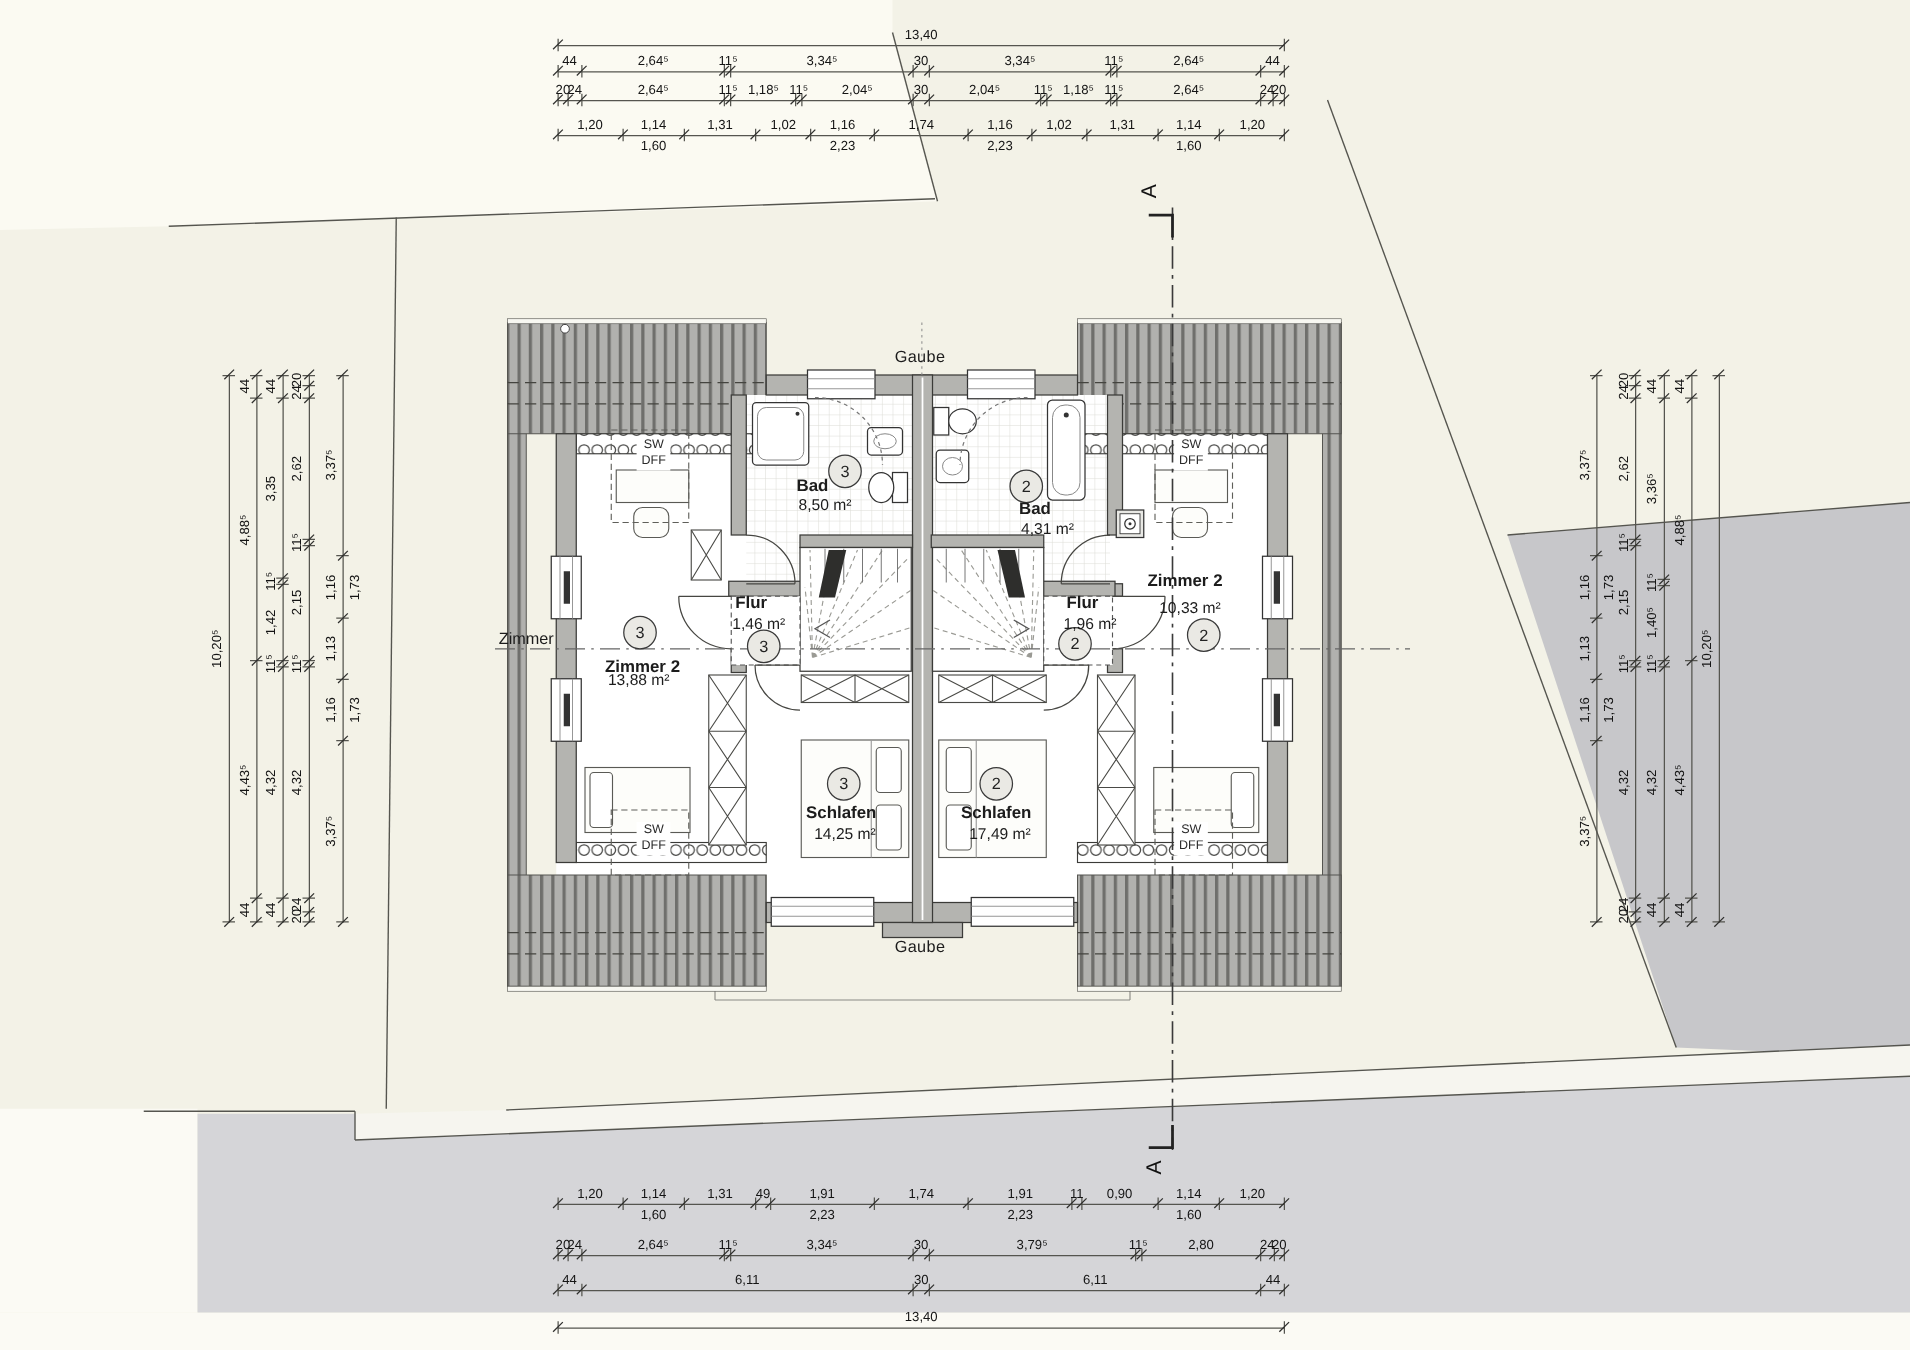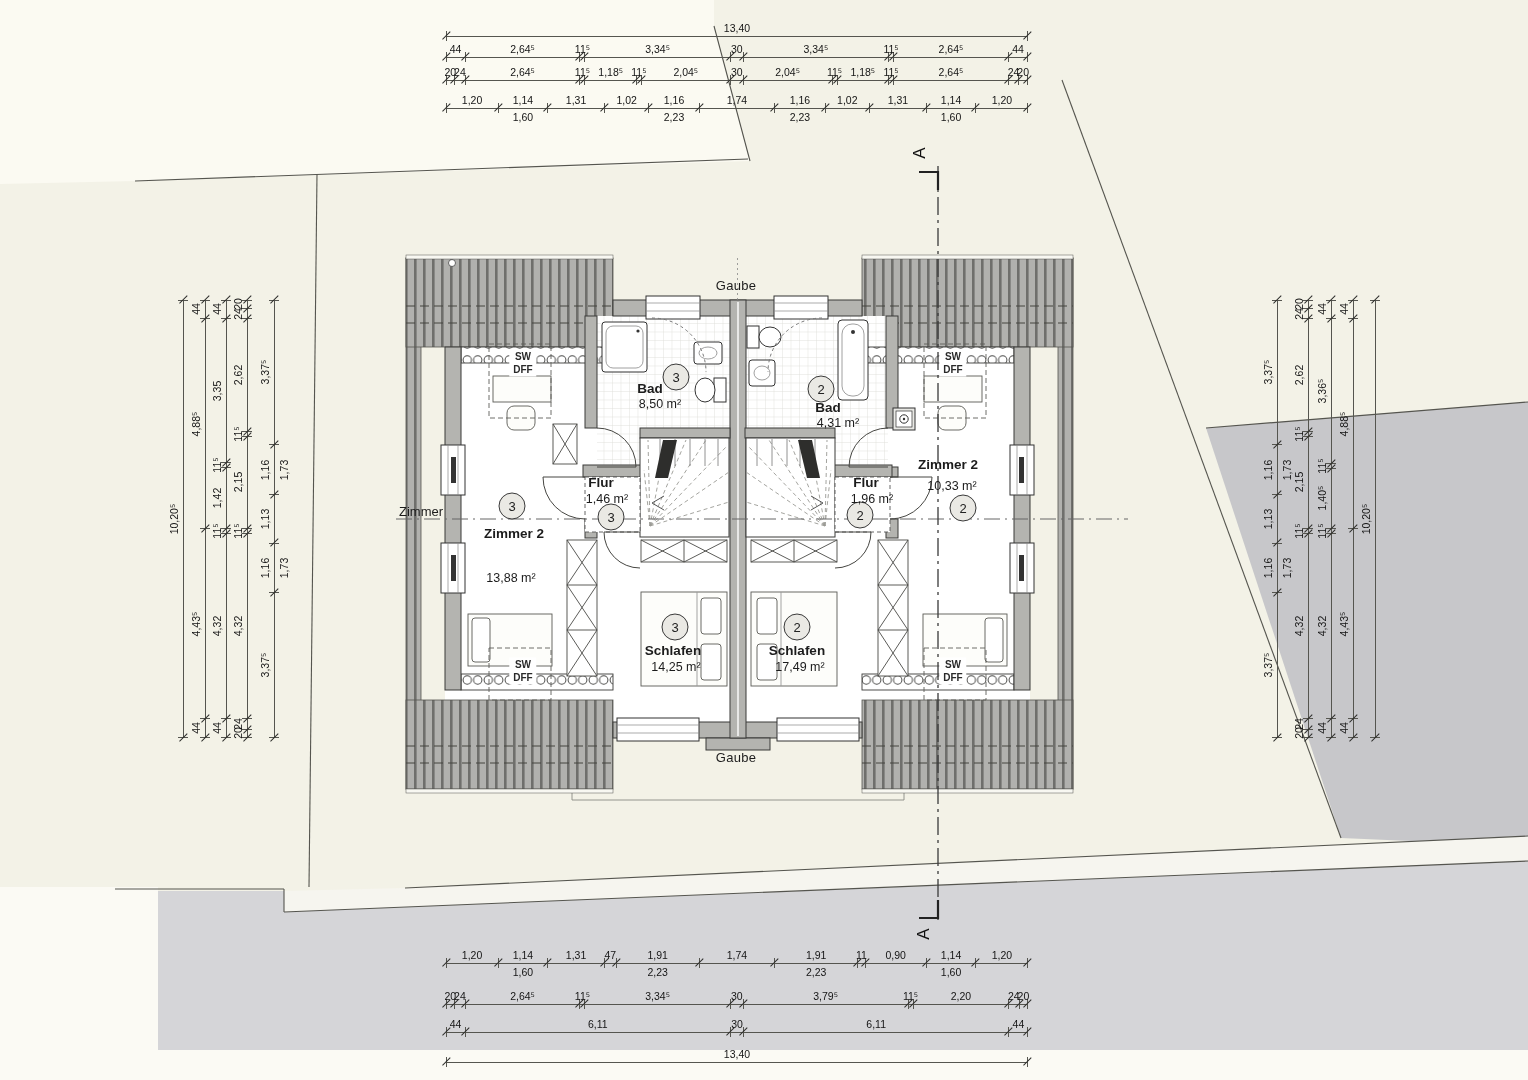--- a/index.html
+++ b/index.html
@@ -11,21 +11,21 @@
   .ra{font-size:12.5px;}
   .gaube{font-size:13px;letter-spacing:.3px;}
   .first{font-size:13px;}
   .sectA{position:absolute;font-size:17px;color:#111;white-space:nowrap;
          transform:translate(-50%,-50%) rotate(-90deg);}
   .circ{position:absolute;width:25px;height:25px;border:1.3px solid #3a3a3a;border-radius:50%;
         background:#eae9e4;transform:translate(-50%,-50%);display:flex;align-items:center;
         justify-content:center;font-size:13px;color:#222;}
   .swdff{position:absolute;transform:translate(-50%,-50%);background:#ffffff;font-size:10px;
          line-height:1.25;text-align:center;color:#2a2a2a;padding:1px 4px;}
-  .swdff span{display:block;font-weight:bold;}
+  .swdff span{display:block;}
   .dim-line{position:absolute;}
   .dim-tick-cross{position:absolute;background:#55554f;}
   .dim-tick-slash{position:absolute;background:#2e2e2c;transform:rotate(-45deg);}
   .dim-lab{position:absolute;font-size:10.5px;color:#141414;white-space:nowrap;
            transform:translate(-50%,-100%);}
   .dim-sub{position:absolute;font-size:10.5px;color:#141414;white-space:nowrap;
            transform:translate(-50%,0);}
   .dim-lab.v{transform:translate(-50%,-50%) rotate(-90deg);}
   .dim-sub.v{transform:translate(-50%,-50%) rotate(-90deg);}
 </style>
@@ -270,21 +270,21 @@
 </svg>
 
 <div class="lbl gaube" style="left:736px;top:285px">Gaube</div>
 <div class="lbl gaube" style="left:736px;top:757px">Gaube</div>
 <div class="lbl first" style="left:421px;top:511px">Zimmer</div>
 <div class="sectA" style="left:920px;top:153px">A</div>
 <div class="sectA" style="left:924px;top:934px">A</div>
 
 <div class="circ" style="left:512px;top:506px">3</div>
 <div class="lbl rn" style="left:514px;top:533px">Zimmer 2</div>
-<div class="lbl ra" style="left:511px;top:578px">13,88 m²</div>
+<div class="lbl ra" style="left:511px;top:544px">13,88 m²</div>
 <div class="circ" style="left:676px;top:377px">3</div>
 <div class="lbl rn" style="left:650px;top:388px">Bad</div>
 <div class="lbl ra" style="left:660px;top:404px">8,50 m²</div>
 <div class="circ" style="left:611px;top:517px">3</div>
 <div class="lbl rn" style="left:601px;top:482px">Flur</div>
 <div class="lbl ra" style="left:607px;top:499px">1,46 m²</div>
 <div class="circ" style="left:675px;top:627px">3</div>
 <div class="lbl rn" style="left:673px;top:650px">Schlafen</div>
 <div class="lbl ra" style="left:676px;top:667px">14,25 m²</div>
 
@@ -450,21 +450,21 @@
     <div class="dim-lab" style="left: 472.058px; top: 961px;">1,20</div>
     <div class="dim-tick-cross" style="left: 547.126px; top: 958px; width: 1px; height: 10px;"></div>
     <div class="dim-tick-slash" style="left: 542.126px; top: 962.3px; width: 11px; height: 1.4px;"></div>
     <div class="dim-lab" style="left: 522.871px; top: 961px;">1,14</div>
     <div class="dim-sub" style="left: 522.871px; top: 966px;">1,60</div>
     <div class="dim-tick-cross" style="left: 604.019px; top: 958px; width: 1px; height: 10px;"></div>
     <div class="dim-tick-slash" style="left: 599.019px; top: 962.3px; width: 11px; height: 1.4px;"></div>
     <div class="dim-lab" style="left: 576.073px; top: 961px;">1,31</div>
     <div class="dim-tick-cross" style="left: 615.746px; top: 958px; width: 1px; height: 10px;"></div>
     <div class="dim-tick-slash" style="left: 610.746px; top: 962.3px; width: 11px; height: 1.4px;"></div>
-    <div class="dim-lab" style="left: 610.383px; top: 961px;">47</div>
+    <div class="dim-lab" style="left: 610.383px; top: 961px;">49</div>
     <div class="dim-tick-cross" style="left: 698.697px; top: 958px; width: 1px; height: 10px;"></div>
     <div class="dim-tick-slash" style="left: 693.697px; top: 962.3px; width: 11px; height: 1.4px;"></div>
     <div class="dim-lab" style="left: 657.721px; top: 961px;">1,91</div>
     <div class="dim-sub" style="left: 657.721px; top: 966px;">2,23</div>
     <div class="dim-tick-cross" style="left: 774.265px; top: 958px; width: 1px; height: 10px;"></div>
     <div class="dim-tick-slash" style="left: 769.265px; top: 962.3px; width: 11px; height: 1.4px;"></div>
     <div class="dim-lab" style="left: 736.981px; top: 961px;">1,74</div>
     <div class="dim-tick-cross" style="left: 857.216px; top: 958px; width: 1px; height: 10px;"></div>
     <div class="dim-tick-slash" style="left: 852.216px; top: 962.3px; width: 11px; height: 1.4px;"></div>
     <div class="dim-lab" style="left: 816.241px; top: 961px;">1,91</div>
@@ -504,21 +504,21 @@
     <div class="dim-tick-slash" style="left: 737.778px; top: 1003.3px; width: 11px; height: 1.4px;"></div>
     <div class="dim-lab" style="left: 736.764px; top: 1002px;">30</div>
     <div class="dim-tick-cross" style="left: 907.595px; top: 999px; width: 1px; height: 10px;"></div>
     <div class="dim-tick-slash" style="left: 902.595px; top: 1003.3px; width: 11px; height: 1.4px;"></div>
     <div class="dim-lab" style="left: 825.687px; top: 1002px;">3,79⁵</div>
     <div class="dim-tick-cross" style="left: 912.59px; top: 999px; width: 1px; height: 10px;"></div>
     <div class="dim-tick-slash" style="left: 907.59px; top: 1003.3px; width: 11px; height: 1.4px;"></div>
     <div class="dim-lab" style="left: 910.592px; top: 1002px;">11⁵</div>
     <div class="dim-tick-cross" style="left: 1008.14px; top: 999px; width: 1px; height: 10px;"></div>
     <div class="dim-tick-slash" style="left: 1003.14px; top: 1003.3px; width: 11px; height: 1.4px;"></div>
-    <div class="dim-lab" style="left: 960.863px; top: 1002px;">2,20</div>
+    <div class="dim-lab" style="left: 960.863px; top: 1002px;">2,80</div>
     <div class="dim-tick-cross" style="left: 1018.56px; top: 999px; width: 1px; height: 10px;"></div>
     <div class="dim-tick-slash" style="left: 1013.56px; top: 1003.3px; width: 11px; height: 1.4px;"></div>
     <div class="dim-lab" style="left: 1013.85px; top: 1002px;">24</div>
     <div class="dim-tick-cross" style="left: 1027.24px; top: 999px; width: 1px; height: 10px;"></div>
     <div class="dim-tick-slash" style="left: 1022.24px; top: 1003.3px; width: 11px; height: 1.4px;"></div>
     <div class="dim-lab" style="left: 1023.4px; top: 1002px;">20</div>
     <div class="dim-line" style="left: 446px; top: 1032px; width: 581.962px; height: 0px; border-top: 1px solid rgb(85, 85, 79);"></div>
     <div class="dim-tick-cross" style="left: 445.5px; top: 1027px; width: 1px; height: 10px;"></div>
     <div class="dim-tick-slash" style="left: 440.5px; top: 1031.3px; width: 11px; height: 1.4px;"></div>
     <div class="dim-tick-cross" style="left: 464.609px; top: 1027px; width: 1px; height: 10px;"></div>

